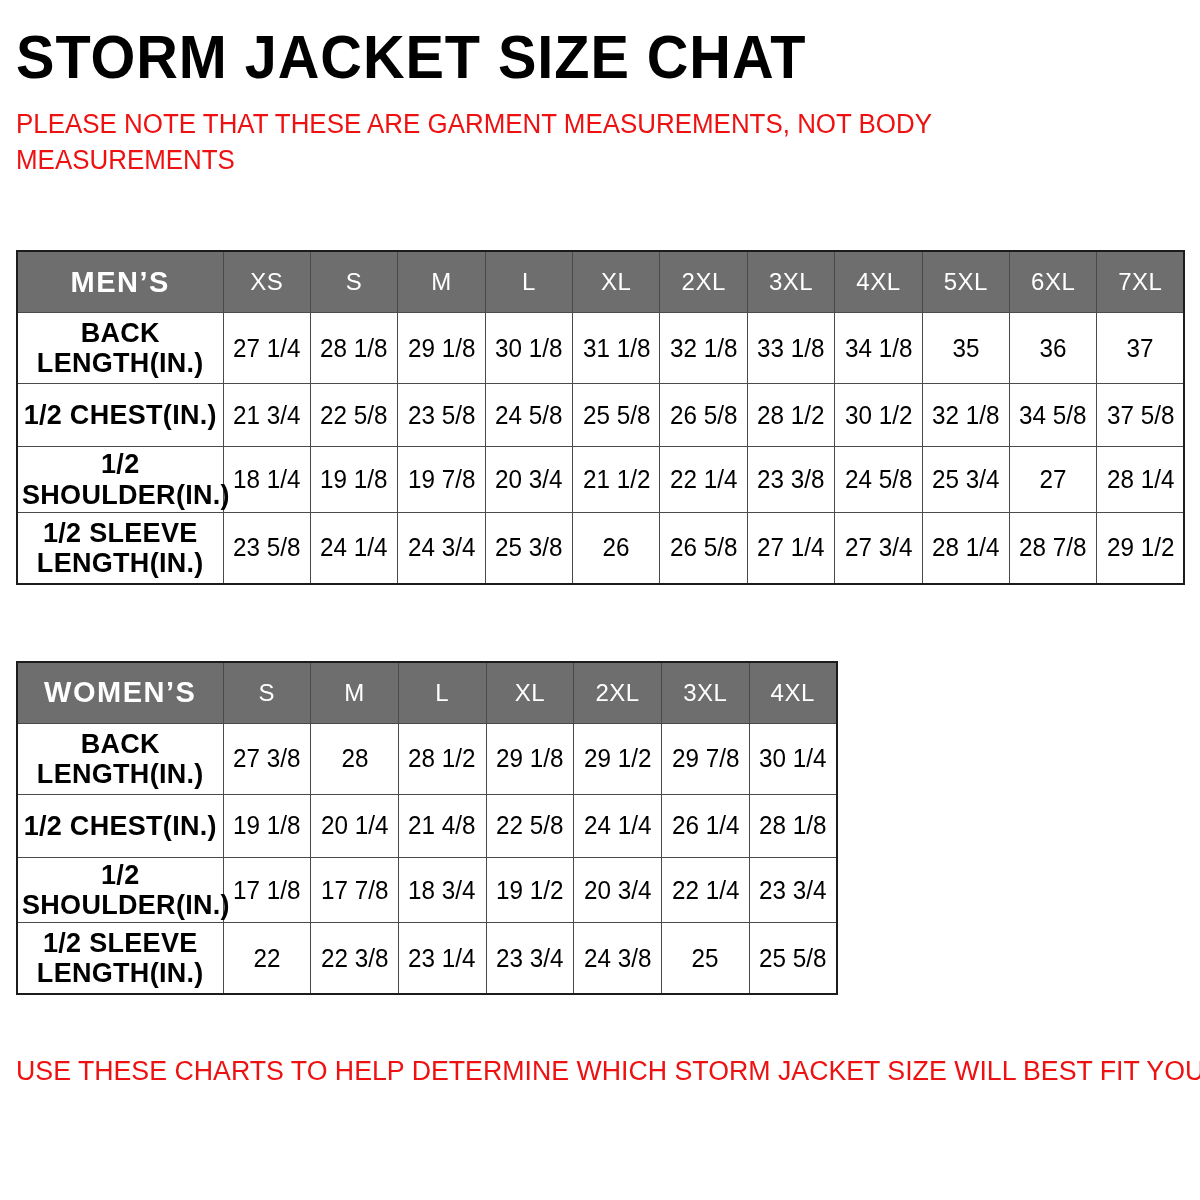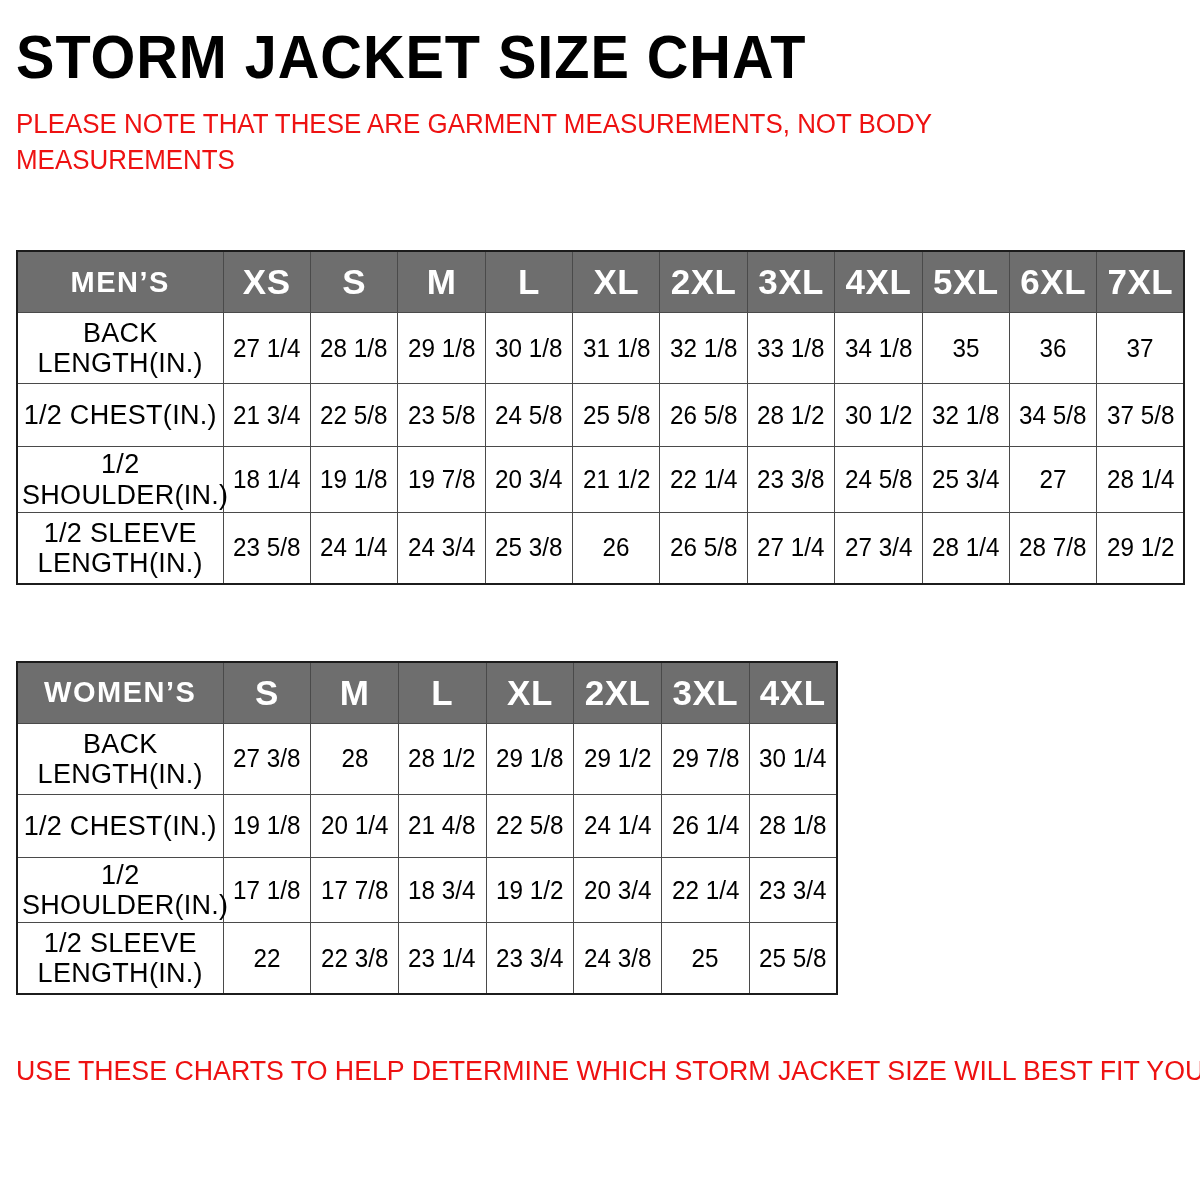--- a/index.html
+++ b/index.html
@@ -67,39 +67,39 @@
   }
   th, td {
     border: 1.5px solid #4a4a4a;
     text-align: center;
     vertical-align: middle;
     padding: 0;
   }
   thead th {
     background: #6e6e6e;
     color: #ffffff;
-    font-weight: bold;
+    font-weight: normal;
     height: 60px;
-    font-size: 35px;
+    font-size: 24px;
     letter-spacing: 0.5px;
   }
   thead th.rowhead {
     font-size: 29px;
     font-weight: bold;
     letter-spacing: 1.5px;
     margin-left: 26px;
   }
   tbody td {
     background: #ffffff;
     height: 58px;
     font-size: 25px;
     color: #000000;
   }
   tbody td.rowhead {
-    font-weight: normal;
+    font-weight: bold;
     font-size: 27px;
     letter-spacing: 0.3px;
     line-height: 1.12;
     padding: 2px 4px;
     transform: none;
   }
   tbody tr.tall td { height: 66px; }
   .val {
     display: inline-block;
     white-space: nowrap;

